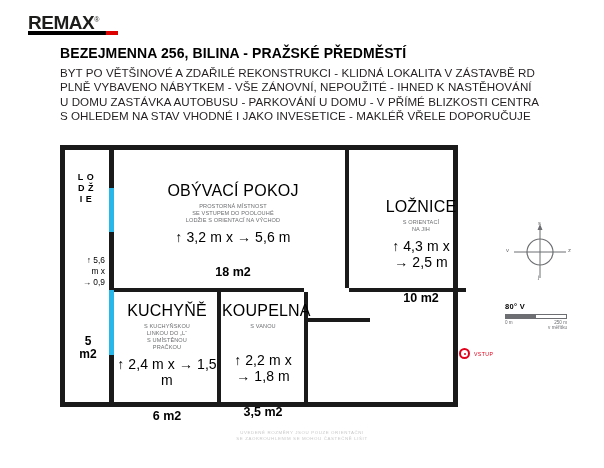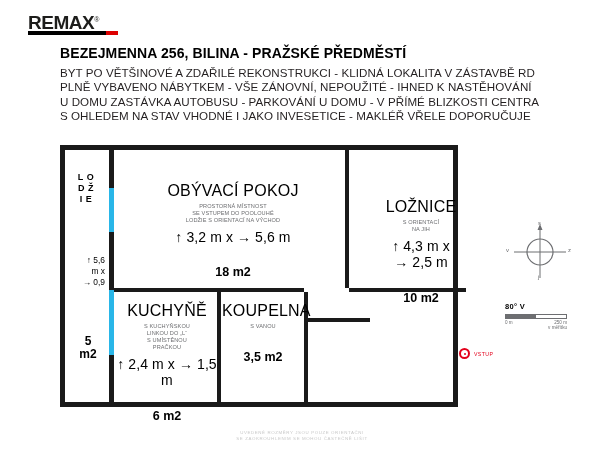--- a/index.html
+++ b/index.html
@@ -306,20 +306,22 @@
 LINKOU DO „L“
 S UMÍSTĚNOU
 PRAČKOU</div>
     <div class="rdim">↑ 2,4 m x → 1,5 m</div>
     <div class="rarea">6 m2</div>
   </div>
 
   <div class="room-label" style="left:157px; top:152px; width:82px;">
     <div class="rname">KOUPELNA</div>
     <div class="rnote" style="white-space: pre-line;">S VANOU</div>
+    <div class="rdim" style="white-space: pre-line; margin-top:22px;">↑ 2,2 m x
+→ 1,8 m</div>
     <div class="rarea">3,5 m2</div>
   </div>
 
 </div>
 
 <div id="compass">
   <svg width="80" height="60" viewBox="0 0 80 60">
     <circle cx="40" cy="30" r="13" fill="none" stroke="#6d6e71" stroke-width="1.2"></circle>
     <line x1="40" y1="4" x2="40" y2="56" stroke="#6d6e71" stroke-width="1"></line>
     <line x1="14" y1="30" x2="66" y2="30" stroke="#6d6e71" stroke-width="1"></line>

